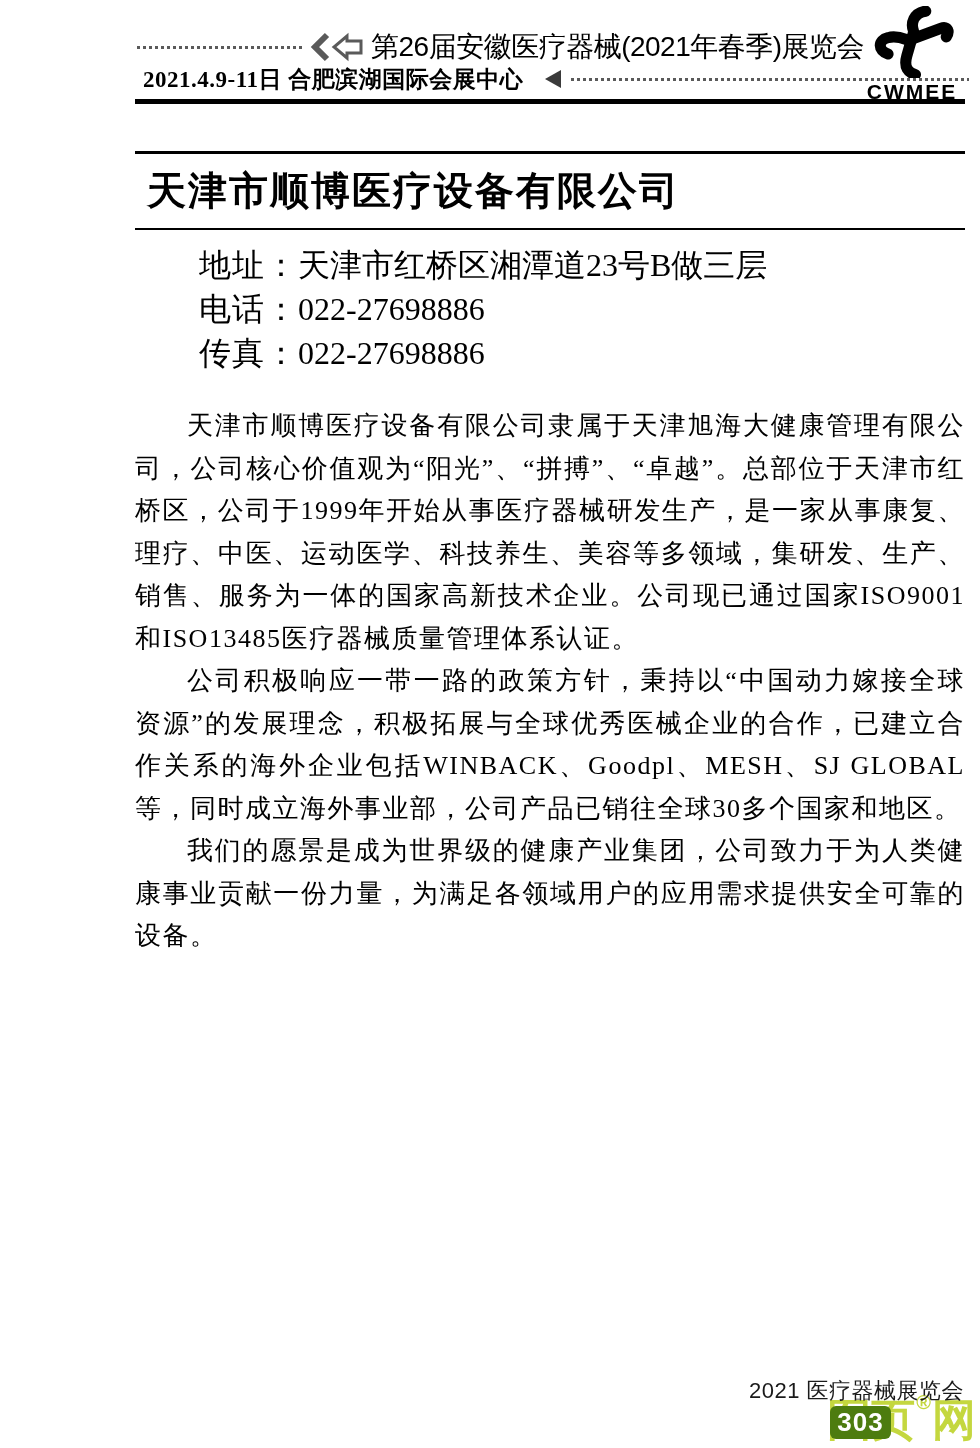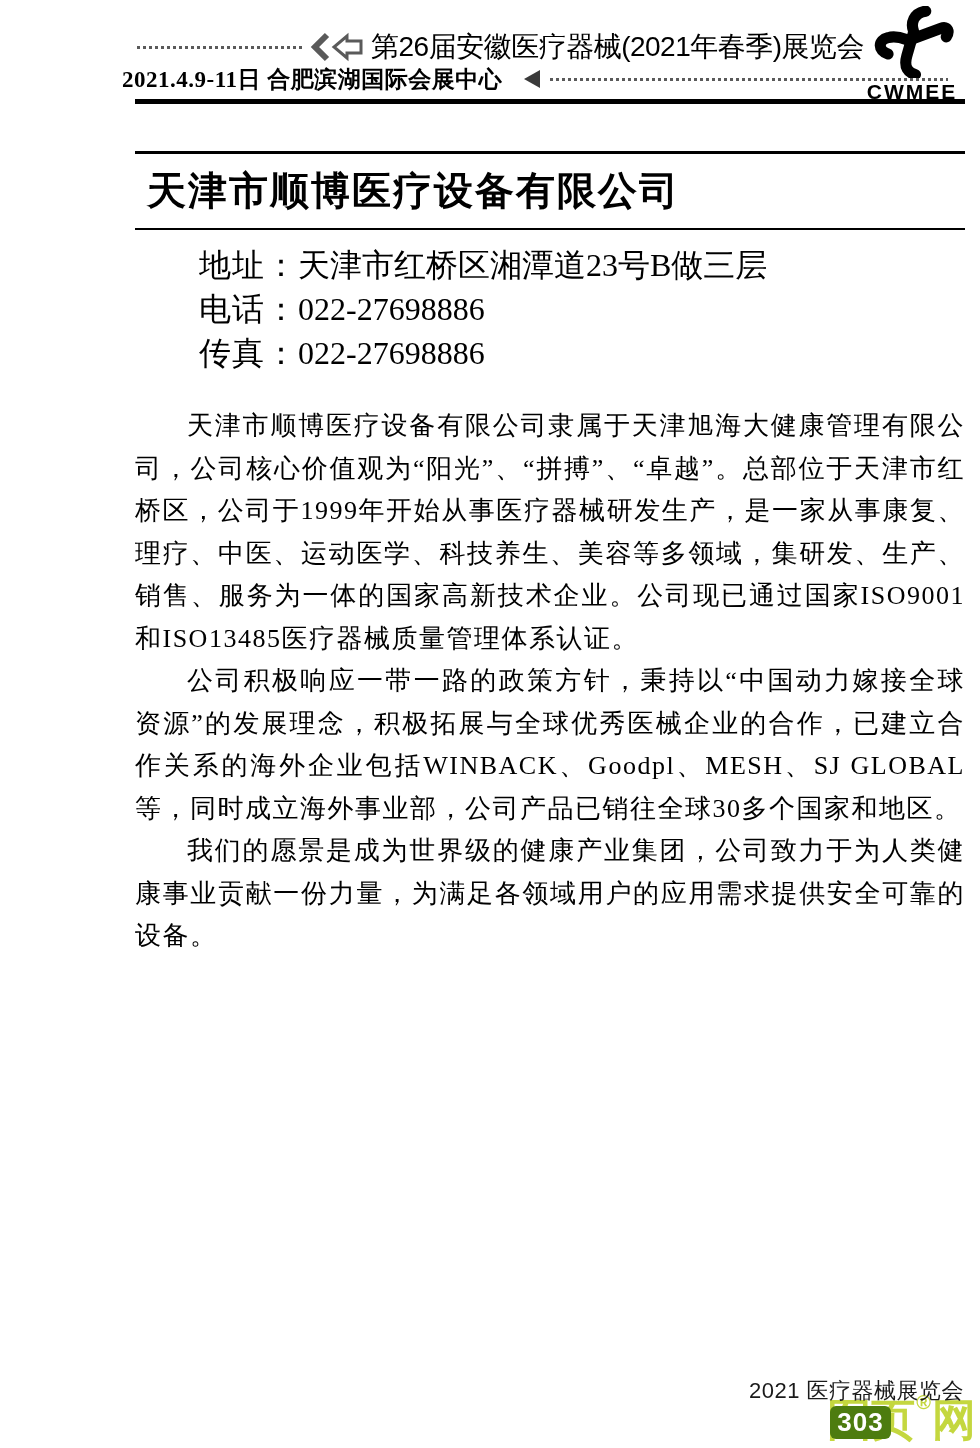--- a/index.html
+++ b/index.html
@@ -31,21 +31,21 @@
   .chevrons-wrap { flex: none; margin: 0 6px 0 2px; display: flex; align-items: center; }
   .exhibition-title {
     font-family: "Liberation Sans", sans-serif;
     font-weight: normal;
     font-size: 28px;
     letter-spacing: -0.5px;
     white-space: nowrap;
   }
   .header-row2 {
     position: absolute;
-    top: 64px; left: 122px;
+    top: 64px; left: 143px;
     width: 826px; height: 30px;
     display: flex;
     align-items: center;
     gap: 8px;
   }
   .date-venue {
     font-family: "Liberation Serif", serif;
     font-weight: bold;
     font-size: 23px;
     white-space: nowrap;

